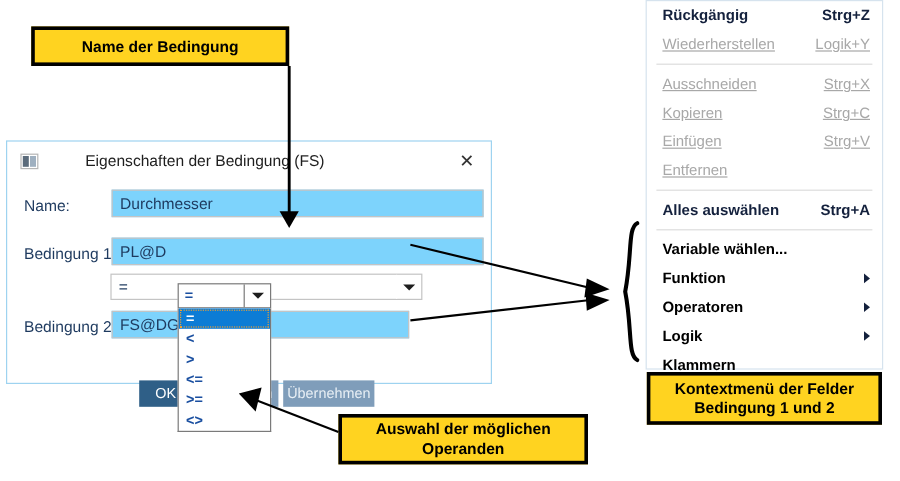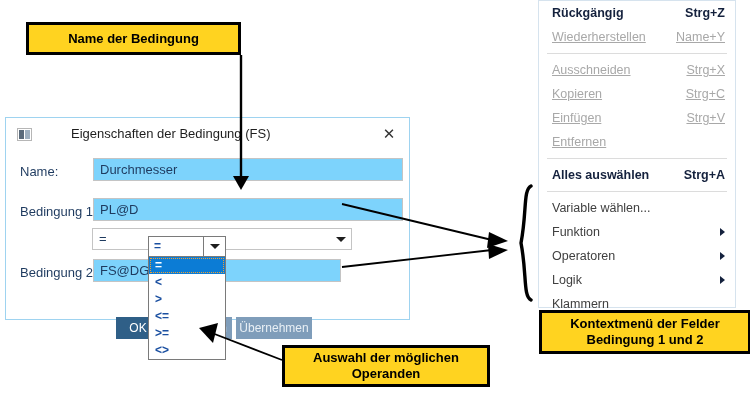--- a/index.html
+++ b/index.html
@@ -66,42 +66,42 @@
 
   
   #ctxmenu{left:538px;top:0px;width:198px;height:308px;
            background:#ffffff;border:1px solid #d6e3ee;box-sizing:border-box;}
   .mi{position:relative;height:24px;display:flex;align-items:center;
       padding:0 10px 0 13px;box-sizing:border-box;}
   .mi .lbl{font-size:12.5px;white-space:nowrap;}
   .mi .key{margin-left:auto;font-size:12.5px;white-space:nowrap;}
   .mi.enabled .lbl,.mi.enabled .key{color:#14213d;font-weight:bold;}
   .mi.disabled .lbl,.mi.disabled .key{color:#a8a8a8;text-decoration:underline;}
-  .mi.plain .lbl{color:#404040;}
+  .mi.plain .lbl{color:#000000;font-weight:bold;}
   .mi .sub{margin-left:auto;width:0;height:0;
            border-top:4px solid transparent;border-bottom:4px solid transparent;
            border-left:5px solid #14213d;}
   .msep{height:1px;background:#dcdcdc;margin:4px 8px;}
 
   
   svg.ov{position:absolute;left:0;top:0;width:750px;height:401px;pointer-events:none;}
 </style>
 </head>
 <body>
 
 <div class="abs callout" id="callout-name" style="left:26px;top:22px;width:215px;height:33px;">
   <span>Name der Bedingung</span>
 </div>
 
 <div class="abs callout" id="callout-operands" style="left:282px;top:345px;width:208px;height:42px;flex-direction:column;">
   <span>Auswahl der möglichen</span>
   <span>Operanden</span>
 </div>
 
-<div class="abs callout" id="callout-ctxmenu" style="left:539px;top:310px;width:212px;height:44px;flex-direction:column;">
+<div class="abs callout" id="callout-ctxmenu" style="left:539px;top:310px;width:196px;height:44px;flex-direction:column;">
   <span>Kontextmenü der Felder</span>
   <span>Bedingung 1 und 2</span>
 </div>
 
 <div class="abs" id="dialog">
 
   <div id="dlg-titlebar">
     <div id="dlg-icon"></div>
     <div id="dlg-title">Eigenschaften der Bedingung (FS)</div>
     <div id="dlg-close">✕</div>
@@ -151,21 +151,21 @@
 </div>
 
 <div class="abs" id="ctxmenu">
 
   <div class="mi enabled">
     <span class="lbl">Rückgängig</span>
     <span class="key">Strg+Z</span>
   </div>
   <div class="mi disabled">
     <span class="lbl">Wiederherstellen</span>
-    <span class="key">Name+Y</span>
+    <span class="key">Logik+Y</span>
   </div>
 
   <div class="msep"></div>
 
   <div class="mi disabled">
     <span class="lbl">Ausschneiden</span>
     <span class="key">Strg+X</span>
   </div>
   <div class="mi disabled">
     <span class="lbl">Kopieren</span>

